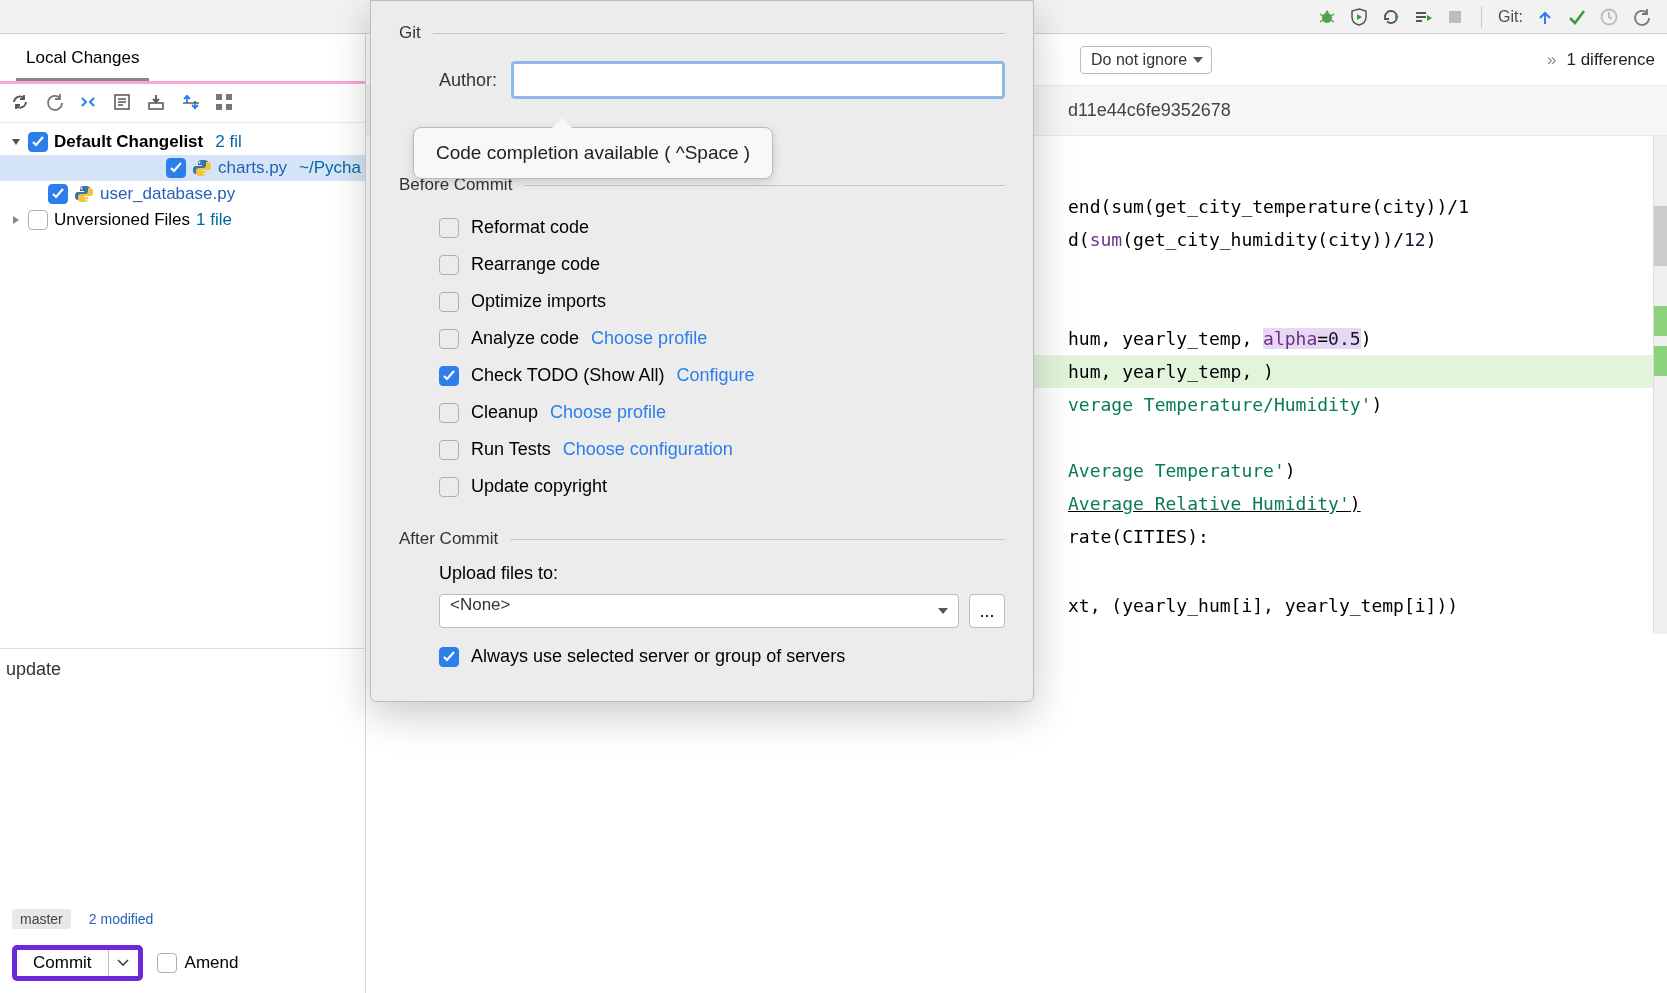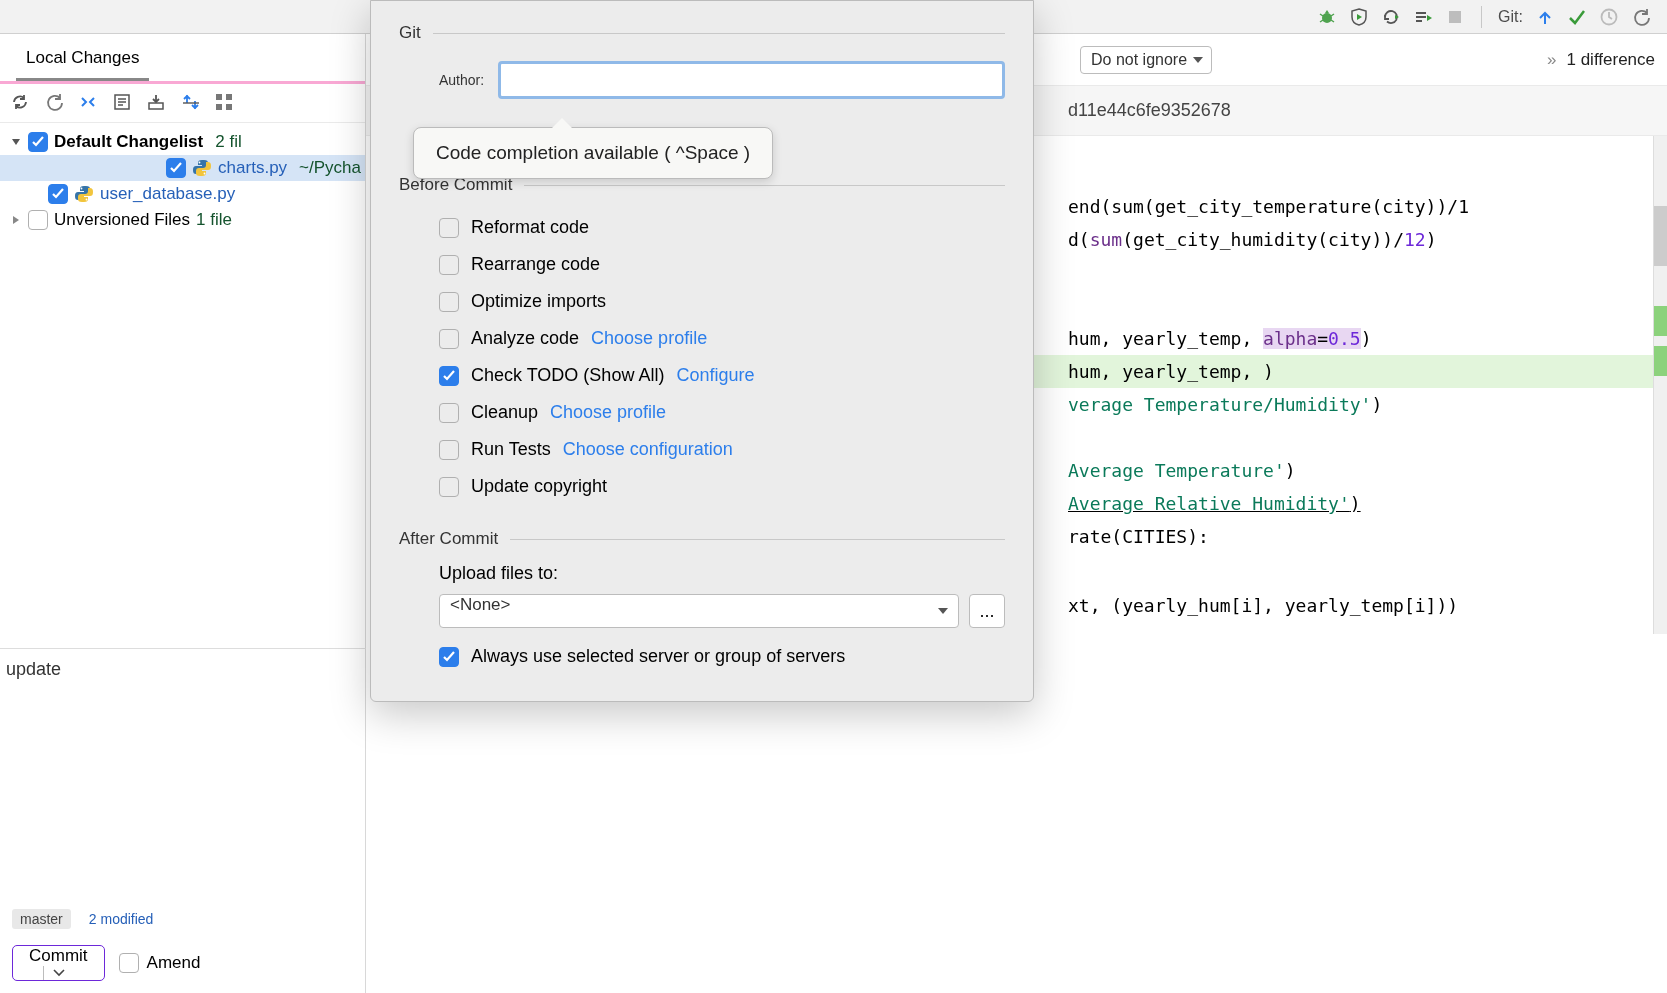--- a/index.html
+++ b/index.html
@@ -21,62 +21,62 @@
 .left-toolbar .ticon { width: 22px; height: 22px; }
 .changelist { padding: 6px 0; font-size: 17px; }
 .cl-row { display: flex; align-items: center; gap: 6px; padding: 3px 4px 3px 10px; }
 .cl-row.selected { background: #d5e4f6; justify-content: flex-end; }
 .tree-arrow { width: 12px; height: 12px; display: inline-block; }
 .cb { width: 20px; height: 20px; border: 1.5px solid #b0b0b0; border-radius: 4px; flex-shrink: 0; display: flex; align-items: center; justify-content: center; }
 .cb.checked { background: #2c7eeb; border-color: #2c7eeb; }
 .cb.checked svg { display: block; }
 .cb svg { display: none; }
 .file-icon { width: 20px; height: 20px; flex-shrink: 0; }
-.gray { color: #14532d; }
+.gray { color: #0369a1; }
 .bold { font-weight: 700; }
 .file-link { color: #2660b8; }
 
 
 .commit-msg { position: absolute; left: 0; top: 614px; width: 366px; border-top: 1px solid #ddd; padding: 10px 6px; font-size: 18px; color: #333; }
 
 
 .status-line { position: absolute; left: 12px; bottom: 64px; display: flex; align-items: center; gap: 18px; font-size: 14px; }
 .branch-tag { background: #e8e8e8; border-radius: 3px; padding: 2px 8px; color: #444; }
 .modified-link { color: #2660b8; }
 .commit-bar { position: absolute; left: 12px; bottom: 12px; display: flex; align-items: center; gap: 14px; }
-.commit-btn { display: flex; align-items: center; border: 1px solid #6d28d9; border-radius: 5px; background: #fff; height: 36px; flex-direction: column; }
+.commit-btn { display: flex; align-items: center; border: 5px solid #6d28d9; border-radius: 5px; background: #fff; height: 36px; }
 .commit-btn .lbl { padding: 0 16px; font-size: 17px; }
 .commit-btn .dd { border-left: 1px solid #bcbcbc; width: 30px; display: flex; align-items: center; justify-content: center; height: 100%; }
 .amend { display: flex; align-items: center; gap: 8px; font-size: 17px; }
 
 
 .diff-panel { position: absolute; left: 366px; top: 34px; right: 0; bottom: 0; }
 .diff-header { display: flex; align-items: center; gap: 12px; padding: 6px 12px; border-bottom: 1px solid #eaeaea; height: 52px; }
 .diff-select { border: 1px solid #bcbcbc; border-radius: 4px; padding: 4px 24px 4px 10px; font-size: 16px; color: #333; position: relative; background: #fff; }
 .diff-select::after { content: ""; position: absolute; right: 8px; top: 50%; width: 0; height: 0; border-left: 5px solid transparent; border-right: 5px solid transparent; border-top: 6px solid #555; transform: translateY(-50%); }
 .diff-count { margin-left: auto; font-size: 17px; color: #222; display: flex; align-items: center; gap: 6px; }
 .diff-count::before { content: "»"; color: #888; font-size: 17px; margin-right: 4px; }
 .rev-line { padding: 14px 12px; font-size: 18px; color: #444; border-bottom: 1px solid #eaeaea; background: #f6f6f6; }
 .code-area { padding: 54px 12px 12px 12px; position: relative; white-space: nowrap; }
 .code-line { line-height: 33px; }
 .code-line .kw { color: #6b2f8a; }
 .code-line .str { color: #0b7a5a; }
-.code-line .num { color: #6d28d9; }
+.code-line .num { color: #0f172a; }
 .hl-purple { background: #e8d7f2; }
 .hl-row-green { background: #e2f5db; display: inline-block; width: 100%; }
 .gutter { position: absolute; right: 0; top: 0; bottom: 0; width: 14px; background: #f0f0f0; border-left: 1px solid #ddd; }
 .gutter .marker { position: absolute; left: 0; width: 100%; height: 30px; background: #cccccc; }
 .gutter .marker.g { background: #8cd27c; }
 
 
 .popup { position: absolute; left: 370px; top: 0; width: 664px; background: #ececec; border: 1px solid #bbb; border-radius: 0 0 6px 6px; box-shadow: 0 12px 40px rgba(0,0,0,0.22); padding: 22px 28px 26px; z-index: 50; }
 .popup .section-title { font-size: 17px; color: #333; display: flex; align-items: center; gap: 12px; margin-bottom: 14px; }
 .popup .section-title .line { flex: 1; height: 1px; background: #c8c8c8; }
 .popup .author-row { display: flex; align-items: center; gap: 14px; margin: 18px 0 10px 40px; }
-.popup .author-row label { font-size: 14px; color: #333; }
+.popup .author-row label { font-size: 18px; color: #333; }
 .popup .author-input { flex: 1; height: 38px; border: 3px solid #8fb9e8; border-radius: 4px; background: #fff; padding: 0 6px; font-size: 16px; outline: none; }
 .popup .hint { position: absolute; left: 42px; top: 126px; background: #f8f8f6; border: 1px solid #bbb; border-radius: 8px; box-shadow: 0 3px 10px rgba(0,0,0,0.15); padding: 14px 22px; font-size: 19px; color: #222; }
 .popup .hint::before { content: ""; position: absolute; top: -10px; left: 138px; width: 0; height: 0; border-left: 10px solid transparent; border-right: 10px solid transparent; border-bottom: 10px solid #f8f8f6; }
 .popup .check-row { display: flex; align-items: center; gap: 12px; padding: 8px 0 8px 40px; font-size: 18px; }
 .popup .check-row .link { color: #2c7eeb; }
 .popup .upload-lbl { margin: 14px 0 10px 40px; font-size: 18px; }
 .popup .upload-row { display: flex; align-items: flex-end; gap: 10px; margin-left: 40px; }
 .popup .upload-select { flex: 1; border: 1px solid #bcbcbc; border-radius: 4px; height: 34px; background: #fff; padding: 0 10px; font-size: 17px; color: #333; position: relative; }
 .popup .upload-select::after { content: ""; position: absolute; right: 10px; top: 50%; width: 0; height: 0; border-left: 5px solid transparent; border-right: 5px solid transparent; border-top: 6px solid #555; transform: translateY(-50%); }
 .popup .dots-btn { border: 1px solid #bcbcbc; border-radius: 4px; background: #fff; height: 34px; width: 36px; display: flex; align-items: center; justify-content: center; font-size: 18px; }

